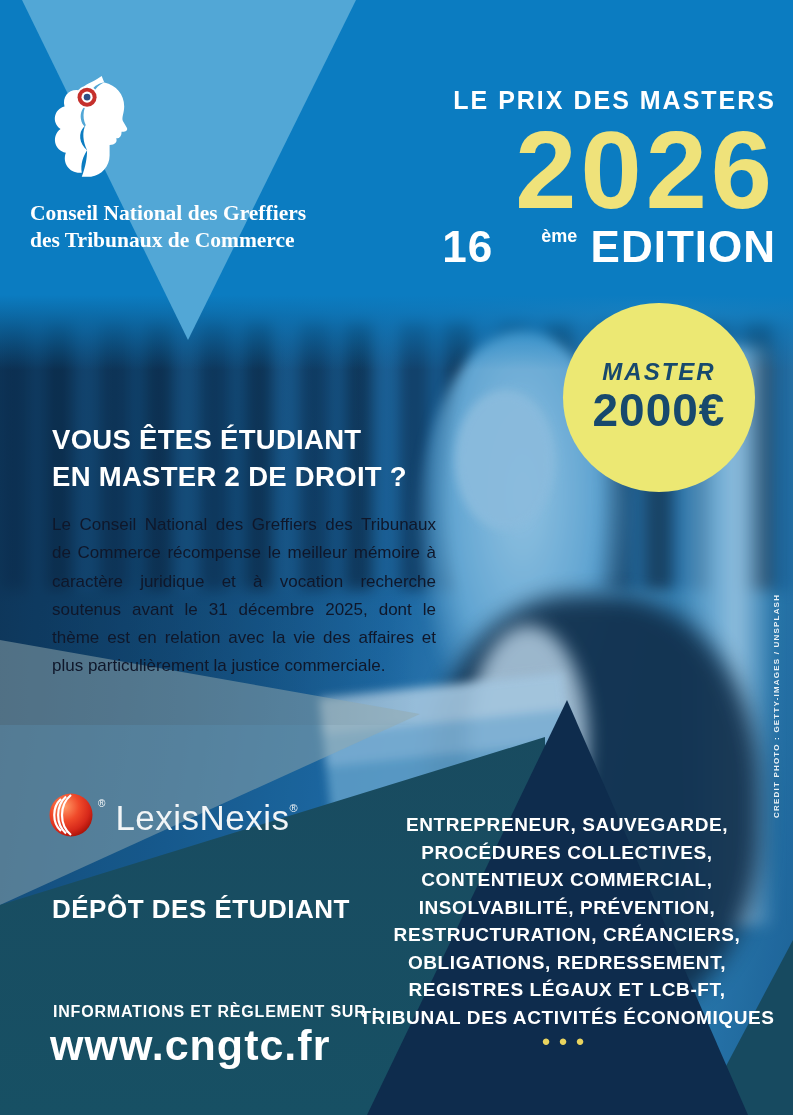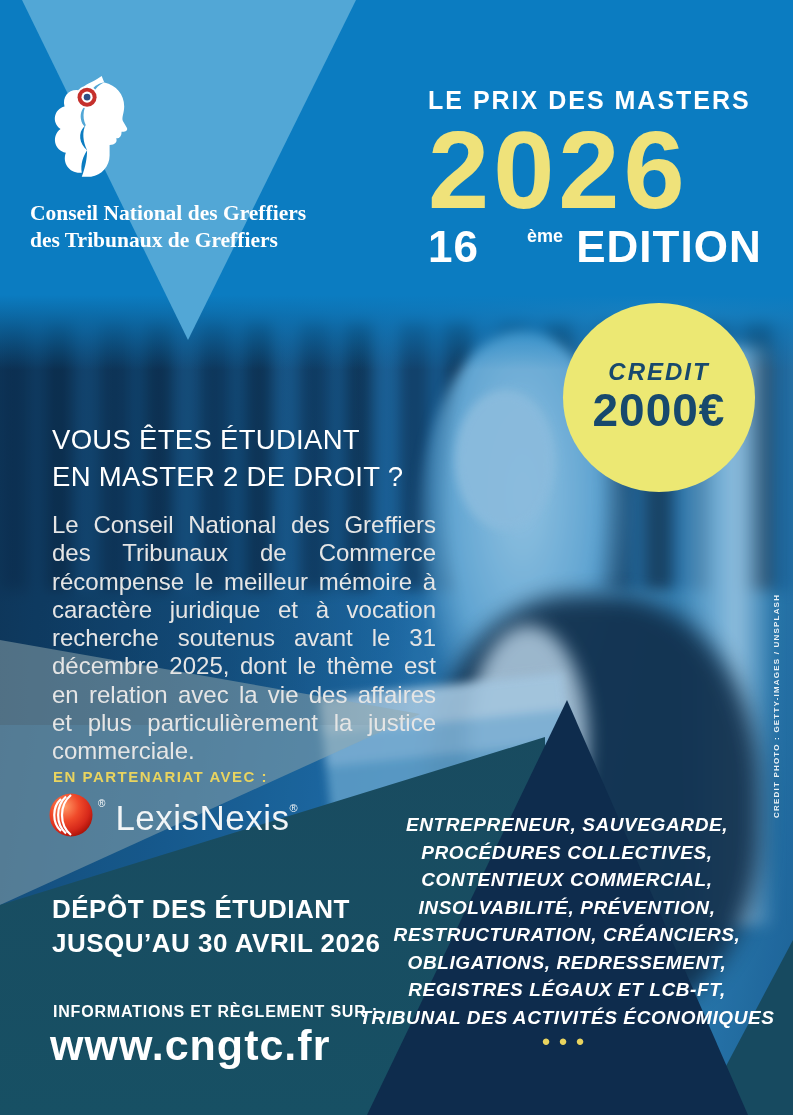--- a/index.html
+++ b/index.html
@@ -39,48 +39,48 @@
               clip-path:polygon(0 905px,545px 737px,545px 1115px,0 1115px);}
   .panel-right{background:#174a60;clip-path:polygon(793px 940px,793px 1115px,700px 1115px);}
   .tri-kw{background:#0e2c4d;clip-path:polygon(567px 700px,748px 1115px,367px 1115px);}
 
   
   .logo-block{left:30px;top:68px;width:330px;text-align:left;}
   .org-name{margin-top:6px;color:#fff;font-family:"Liberation Serif",serif;font-weight:700;
             font-size:21.5px;line-height:27px;}
 
   
-  .hdr{left:428px;top:86px;width:348px;text-align:left;color:#fff;}
+  .hdr{left:428px;top:86px;width:348px;text-align:right;color:#fff;}
   .hdr-kicker{font-weight:800;font-size:25px;letter-spacing:2px;white-space:nowrap;}
   .hdr-year{font-weight:800;font-size:110px;line-height:.92;letter-spacing:4px;color:#efe27a;margin-top:4px;}
   .hdr-edition{font-weight:800;font-size:44px;line-height:1;letter-spacing:1px;margin-top:5px;}
   .hdr-edition sup{font-size:18px;vertical-align:20px;letter-spacing:0;margin-left:48px;}
 
   
   .badge{left:563px;top:303px;width:192px;height:189px;border-radius:50%;background:#ece873;
          text-align:center;color:#17496d;}
   .badge-l1{margin-top:55px;font-style:italic;font-weight:800;font-size:24px;letter-spacing:2px;}
   .badge-l2{font-weight:800;font-size:46px;line-height:1.05;letter-spacing:1px;}
 
   
-  .headline{left:52px;top:421px;color:#fff;font-weight:400;font-size:27.5px;line-height:37px;letter-spacing:.3px;}
-  .para{left:52px;top:511px;width:384px;color:#e5e5e5;font-weight:500;font-size:24px;line-height:28.3px;
+  .headline{left:52px;top:421px;color:#fff;font-weight:700;font-size:27.5px;line-height:37px;letter-spacing:.3px;}
+  .para{left:52px;top:511px;width:384px;color:#0f172a;font-weight:500;font-size:17px;line-height:28.3px;
         text-align:justify;}
   .partner-label{left:53px;top:768px;color:#e9d45f;font-weight:700;font-size:15px;letter-spacing:1.5px;}
   .lexis{left:49px;top:792px;display:flex;align-items:center;}
   .lexis-name{color:#f2f5f7;font-weight:400;font-size:35px;letter-spacing:.5px;margin-left:12px;}
   .lexis-name sup{font-size:11px;vertical-align:18px;}
   .lexis-reg{color:#fff;font-size:10px;vertical-align:top;position:relative;top:-14px;left:2px;}
   .deadline{left:52px;top:892px;color:#fff;font-weight:800;font-size:26px;line-height:34px;letter-spacing:.5px;}
   .info-label{left:53px;top:1003px;color:#ffffff;font-weight:700;font-size:16px;letter-spacing:.8px;}
   .website{left:50px;top:1021px;color:#fff;font-weight:800;font-size:43px;letter-spacing:1px;}
 
   
   .kw{left:357px;top:811px;width:420px;text-align:center;color:#fff;}
-  .kw-line{font-style:italic;font-weight:700;font-size:19px;line-height:27.5px;letter-spacing:.6px;}
+  .kw-line{font-weight:700;font-size:19px;line-height:27.5px;letter-spacing:.6px;}
   .dots{left:357px;top:1032px;width:420px;text-align:center;color:#e9d45f;font-size:15px;letter-spacing:8px;}
 
   
   .credit{right:12px;top:618px;height:200px;writing-mode:vertical-rl;transform:rotate(180deg);
           color:rgba(255,255,255,.9);font-weight:700;font-size:8px;letter-spacing:1.2px;white-space:nowrap;}
 </style>
 </head>
 <body>
 
 <div class="poster">
@@ -110,42 +110,41 @@
         <path fill="#fff" d="M52 6 C44 12 40 11 36 17 C28 15 22 21 24 29 C16 31 14 41 21 46 C14 51 16 62 25 64 C22 72 28 80 37 79 C36 72 38 67 41 62 C35 57 34 49 39 44 C34 38 36 29 43 27 C41 19 46 12 54 11 Z"></path>
         <path fill="#fff" d="M54 11 C63 13 69 20 69 29 C69 34 67 37 68 40 L71 45 C72 47 70 48 68 48 L67 48 C67 51 66 53 63 53 C64 56 62 58 58 58 L58 66 C58 74 52 81 44 82 L37 82 C40 74 41 68 41 62 C38 56 37 48 40 43 C37 37 38 28 44 23 C46 17 49 13 54 11 Z"></path>
         <circle cx="41" cy="22" r="8.4" fill="#fff"></circle>
         <circle cx="41" cy="22" r="7.2" fill="#c5302c"></circle>
         <circle cx="41" cy="22" r="4.2" fill="#fff"></circle>
         <circle cx="41" cy="22" r="2.5" fill="#2c4f86"></circle>
       </svg>
     </span>
     <div class="org-name">
       <div>Conseil National des Greffiers</div>
-      <div>des Tribunaux de Greffiers</div>
+      <div>des Tribunaux de Commerce</div>
     </div>
   </div>
 
   <div class="abs hdr">
     <div class="hdr-kicker">LE PRIX DES MASTERS</div>
     <div class="hdr-year">2026</div>
     <div class="hdr-edition"><span>16</span><sup>ème</sup><span> EDITION</span></div>
   </div>
 
   <div class="abs badge">
-    <div class="badge-l1">CREDIT</div>
+    <div class="badge-l1">MASTER</div>
     <div class="badge-l2">2000€</div>
   </div>
 
   <div class="abs headline">
     <div>VOUS ÊTES ÉTUDIANT</div>
     <div>EN MASTER 2 DE DROIT ?</div>
   </div>
   <div class="abs para">Le Conseil National des Greffiers des Tribunaux de Commerce récompense le meilleur mémoire à caractère juridique et à vocation recherche soutenus avant le 31 décembre 2025, dont le thème est en relation avec la vie des affaires et plus particulièrement la justice commerciale.</div>
 
-  <div class="abs partner-label">EN PARTENARIAT AVEC :</div>
   <div class="abs lexis">
     <span>
       <svg width="47" height="47" viewBox="0 0 47 47" aria-hidden="true">
         <defs>
           <radialGradient id="lxg" cx="35%" cy="30%" r="75%">
             <stop offset="0%" stop-color="#ff9a66"></stop>
               <stop offset="45%" stop-color="#f04a2a"></stop>
             <stop offset="78%" stop-color="#d6281a"></stop>
               <stop offset="100%" stop-color="#a81208"></stop>
           </radialGradient>
@@ -155,21 +154,20 @@
         <path d="M17 4.5 C6.5 14 6.5 32 17 41.5" stroke="#fff" stroke-width="2.2" fill="none"></path>
         <path d="M22 3 C10 13 10 33 22 43" stroke="#fff" stroke-width="2.2" fill="none"></path>
       </svg>
     </span>
     <span class="lexis-reg">®</span>
     <span class="lexis-name"><span>LexisNexis</span><sup>®</sup></span>
   </div>
 
   <div class="abs deadline">
     <div>DÉPÔT DES ÉTUDIANT</div>
-    <div>JUSQU’AU 30 AVRIL 2026</div>
   </div>
 
   <div class="abs info-label">INFORMATIONS ET RÈGLEMENT SUR :</div>
   <div class="abs website">www.cngtc.fr</div>
 
   <div class="abs kw">
       <div class="kw-line">ENTREPRENEUR, SAUVEGARDE,</div>
       <div class="kw-line">PROCÉDURES COLLECTIVES,</div>
       <div class="kw-line">CONTENTIEUX COMMERCIAL,</div>
       <div class="kw-line">INSOLVABILITÉ, PRÉVENTION,</div>

